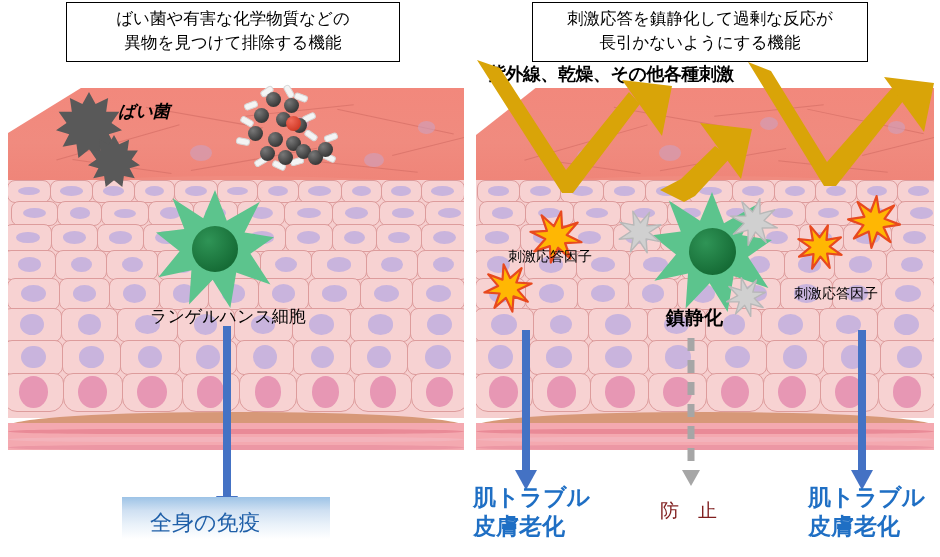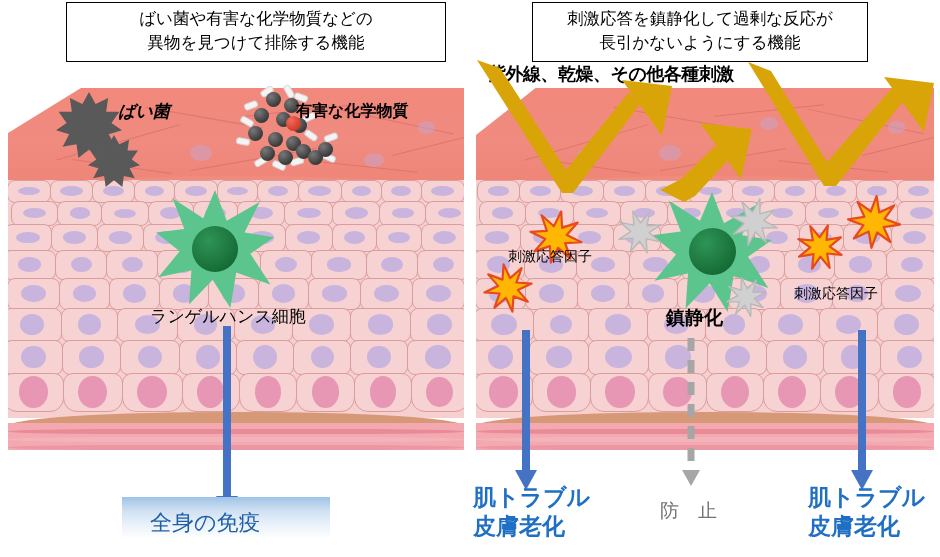--- a/index.html
+++ b/index.html
@@ -11,21 +11,21 @@
   .panel{position:absolute;top:0;width:470px;height:557px;}
   .panel-left{left:0;}
   .panel-right{left:470px;}
 
   
   .caption{
     position:absolute;background:#fff;border:1.5px solid #000;
     text-align:center;color:#000;font-size:16.5px;line-height:1.45;
     padding:4px 10px 6px 10px;box-sizing:border-box;white-space:pre-line;
   }
-  .cap-left{left:66px;top:2px;width:380px;}
+  .cap-left{left:66px;top:2px;width:334px;}
   .cap-right{left:62px;top:2px;width:336px;}
 
   
   .skin{position:absolute;overflow:hidden;}
   .skin-left{left:8px;top:88px;width:456px;height:362px;}
   .skin-right{left:6px;top:88px;width:458px;height:362px;}
 
   .corneum{
     position:absolute;left:0;top:0;width:100%;height:98px;
     background:linear-gradient(180deg,#f2887c 0%,#f08b7f 55%,#ef8478 100%);
@@ -85,21 +85,21 @@
   .lang-nuc{
     position:absolute;border-radius:50%;
     background:radial-gradient(circle at 36% 32%,#2f9456,#156b35 75%);
   }
 
   
   .lbl{position:absolute;white-space:nowrap;color:#000;}
   .lbl-bold{font-weight:bold;}
   .lbl-blue{color:#1f6fc4;font-weight:bold;}
   .lbl-navy{color:#1f5fa8;}
-  .lbl-gray{color:#737373;}
+  .lbl-gray{color:#7f1d1d;}
 
   
   .arrow-blue{position:absolute;}
   .arrow-blue .shaft{position:absolute;left:50%;transform:translateX(-50%);
     width:8px;background:#4472c4;top:0;}
   .arrow-blue .head{position:absolute;left:50%;transform:translateX(-50%);
     width:0;height:0;border-left:11px solid transparent;border-right:11px solid transparent;
     border-top:20px solid #4472c4;}
   .arrow-gray{position:absolute;}
   .arrow-gray .dash{position:absolute;left:50%;transform:translateX(-50%);
@@ -416,21 +416,20 @@
       <div class="atomC" style="left: 86px; top: 54px; width: 15px; height: 15px;"></div>
       <div class="atomO" style="left: 54px; top: 28px; width: 15px; height: 15px;"></div>
     </div>
 
   <div class="lang" style="left:156px;top:190px;width:118px;height:118px;">
     <div class="lang-body"></div>
     <div class="lang-nuc" style="left:36px;top:36px;width:46px;height:46px;"></div>
   </div>
 
   <div class="lbl lbl-bold" style="left:118px;top:100px;font-size:17px;font-style:italic;">ばい菌</div>
-  <div class="lbl lbl-bold" style="left:296px;top:101px;font-size:16px;">有害な化学物質</div>
   <div class="lbl" style="left:134px;top:305px;font-size:17px;margin-left:16px;">ランゲルハンス細胞</div>
 
   <div class="arrow-blue" style="left:215px;top:326px;width:24px;height:190px;">
     <div class="shaft" style="height:172px;"></div>
     <div class="head" style="top:170px;"></div>
   </div>
 
   <div class="band" style="left:122px;top:497px;width:208px;height:42px;"></div>
   <div class="lbl lbl-navy" style="left:150px;top:508px;font-size:22px;">全身の免疫</div>
 </div>

